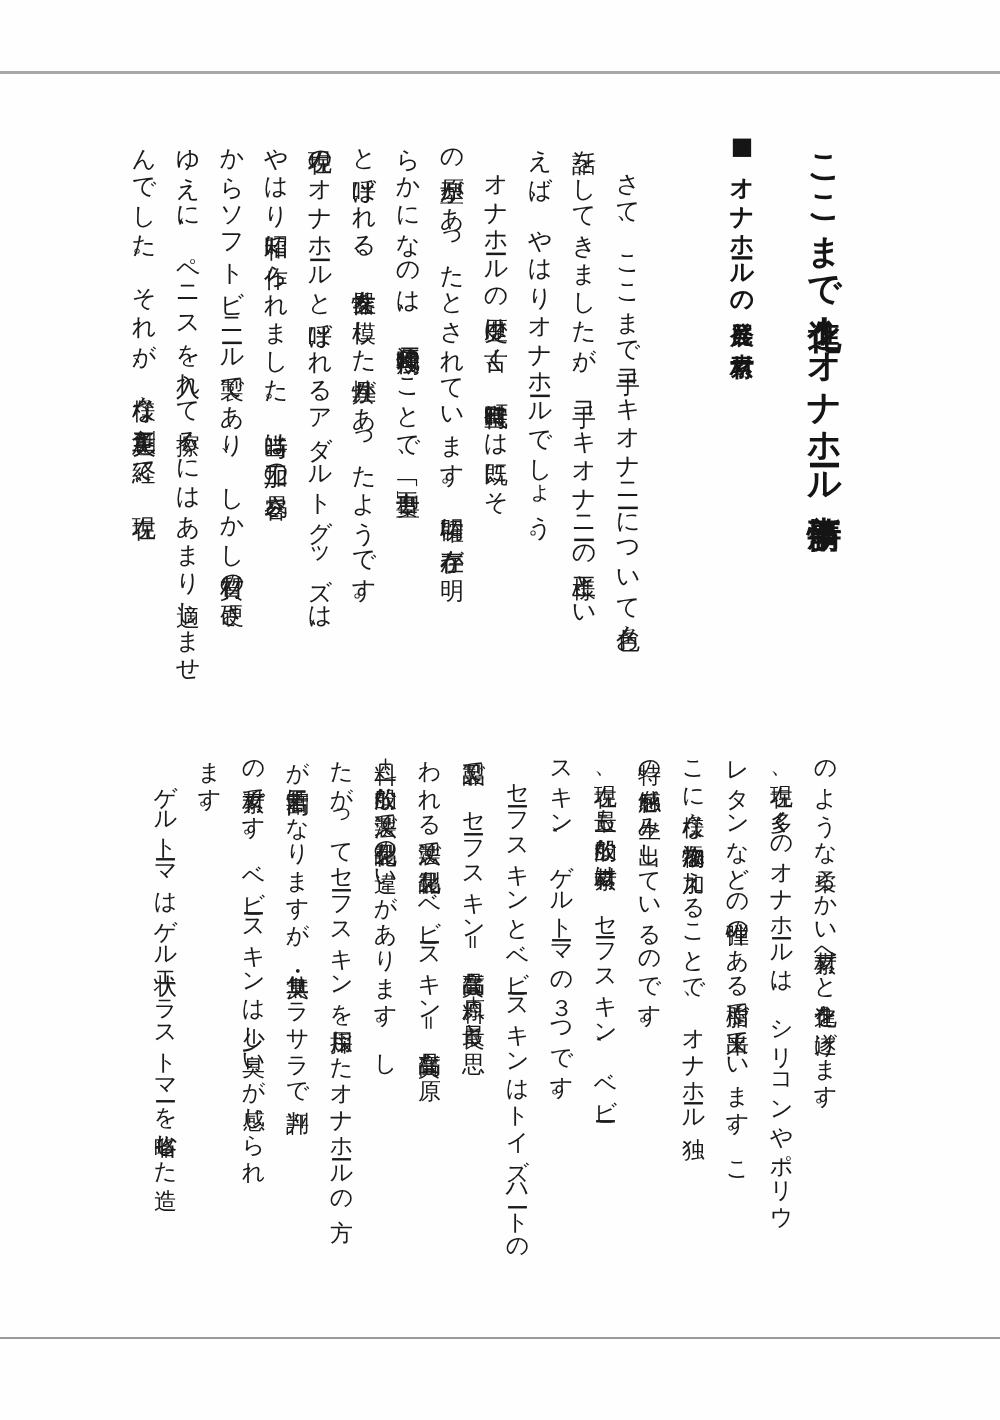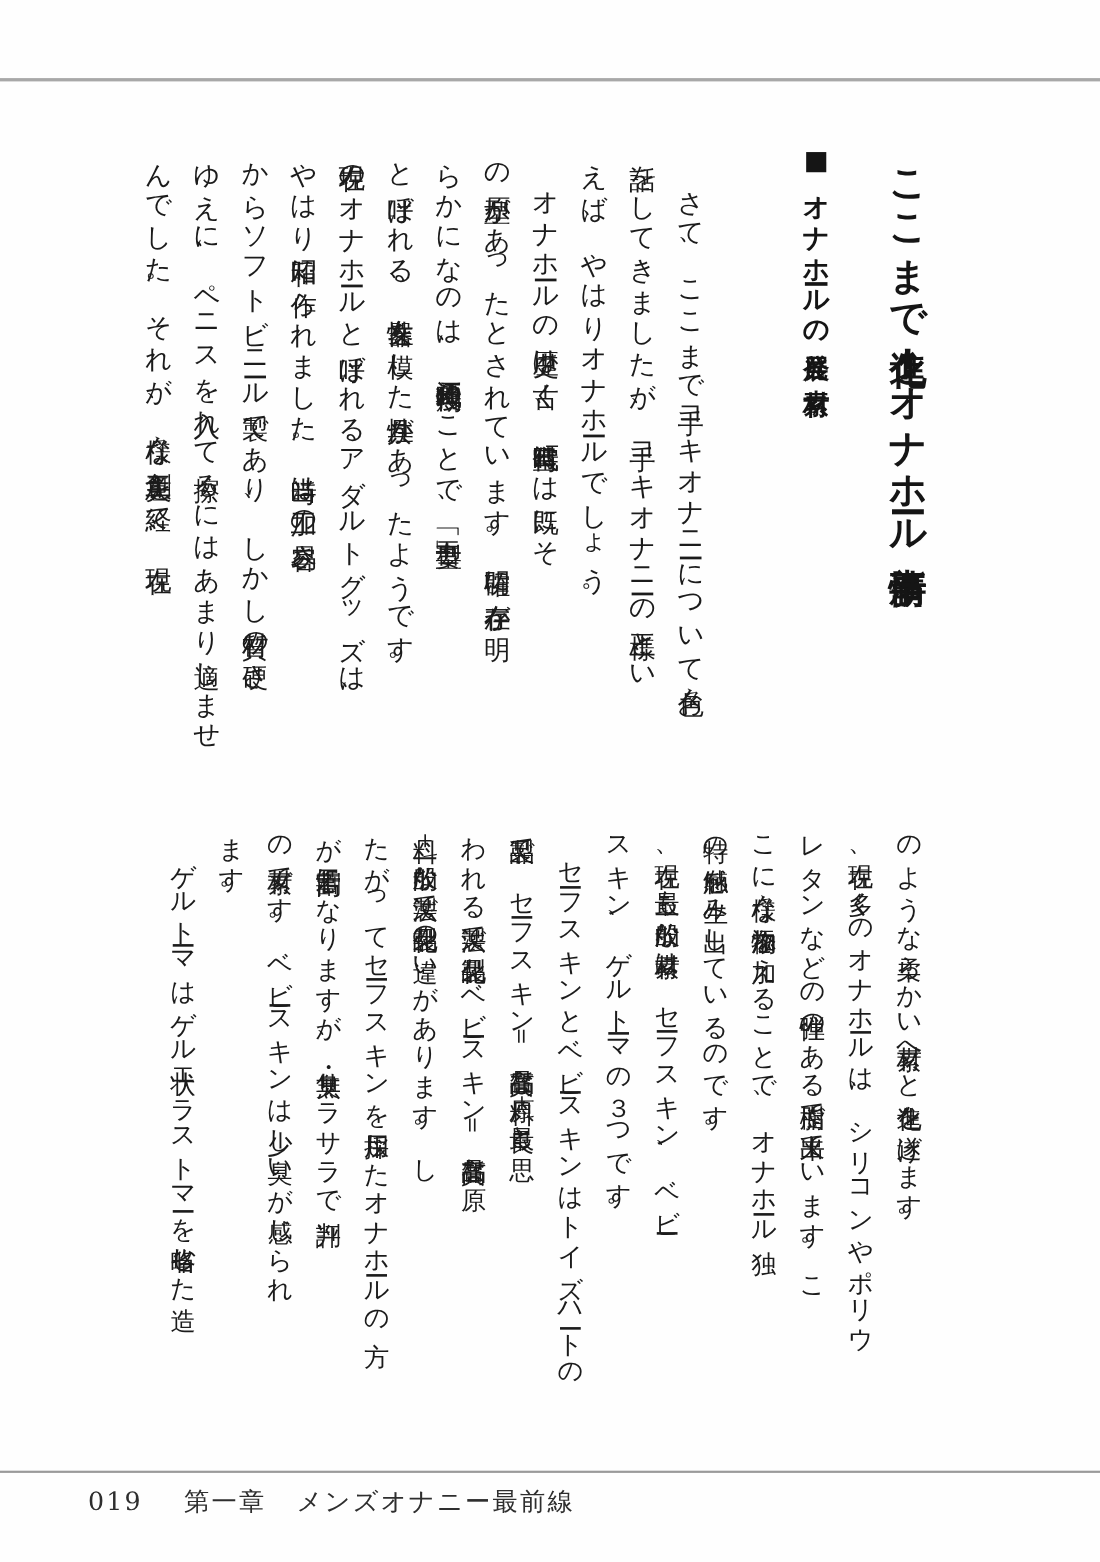--- a/index.html
+++ b/index.html
@@ -131,19 +131,14 @@
     <div class="vcol body2-col">料＋一般的な製法で製品化の違いがあります。し</div>
     <div class="vcol body2-col">たがってセーフスキンを採用したオナホールの方</div>
     <div class="vcol body2-col">が若干割高になりますが、無臭・サラサラで評判</div>
     <div class="vcol body2-col">の素材です。ベビースキンは少し臭いが感じられ</div>
     <div class="vcol body2-col">ます。</div>
     <div class="vcol body2-col">　ゲルトーマはゲル状エラストマーを省略した造</div>
   </div>
 
   <div class="rule rule-bottom"></div>
 
-  <div class="footer">
-    <span>019</span>
-    <span class="gap-lg">第一章</span>
-    <span class="gap-md">メンズオナニー最前線</span>
-  </div>
 
 </div>
 
 </body></html>

